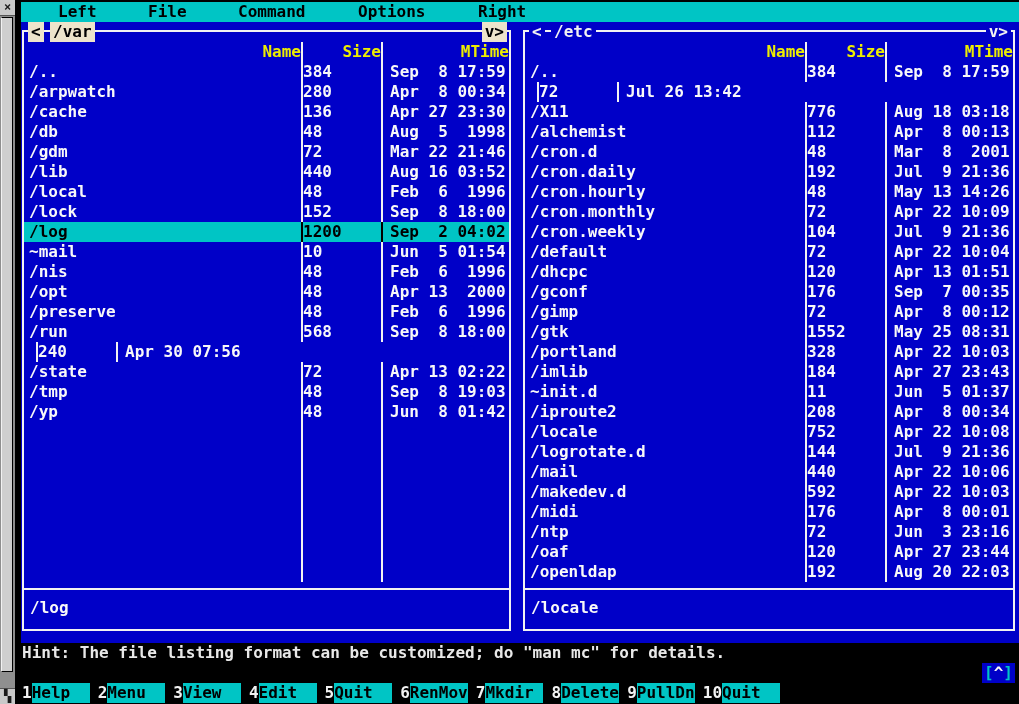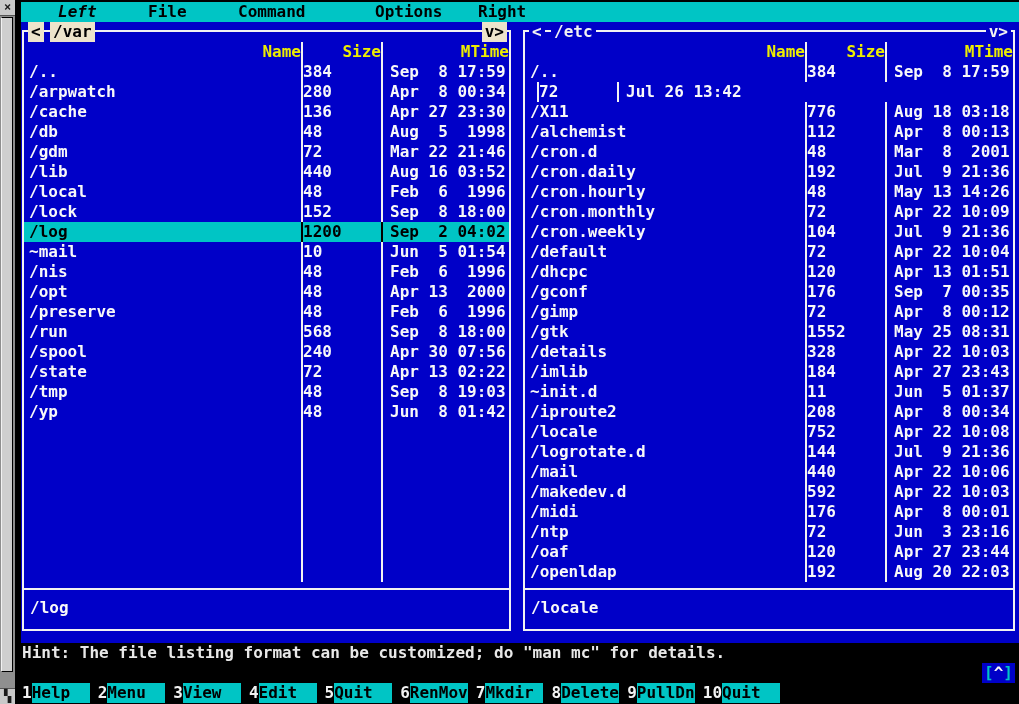--- a/index.html
+++ b/index.html
@@ -59,24 +59,24 @@
 
 <div class="screen">
 
   <div class="xscrollbar">
     <div class="sb-icon top">×</div>
     <div class="sb-thumb"></div>
     <div class="sb-icon bottom">▚</div>
   </div>
 
   <div class="menubar" id="menubar">
-      <span class="menu-item" style="left: 37px; font-style: italic;">Left</span>
+      <span class="menu-item" style="left: 37px;">Left</span>
       <span class="menu-item" style="left: 127px;">File</span>
       <span class="menu-item" style="left: 217px;">Command</span>
-      <span class="menu-item" style="left: 354px; text-align: center;">Options</span>
+      <span class="menu-item" style="left: 337px; text-align: center;">Options</span>
       <span class="menu-item" style="left: 457px;">Right</span>
     </div>
 
   <div class="workarea">
 
     <div class="panel left active" id="panel-0">
       <span class="ptop nav-left">&lt;</span>
       <span class="ptop ptitle">/var</span>
       <span class="ptop nav-right">v&gt;</span>
       <div class="panel-header">
@@ -149,21 +149,20 @@
             <div class="c-name">/preserve</div>
             <div class="c-size">48</div>
             <div class="c-mtime">Feb  6  1996</div>
           </div>
           <div class="file-row">
             <div class="c-name">/run</div>
             <div class="c-size">568</div>
             <div class="c-mtime">Sep  8 18:00</div>
           </div>
           <div class="file-row">
-            <div class="c-name">/spool</div>
             <div class="c-size">240</div>
             <div class="c-mtime">Apr 30 07:56</div>
           </div>
           <div class="file-row">
             <div class="c-name">/state</div>
             <div class="c-size">72</div>
             <div class="c-mtime">Apr 13 02:22</div>
           </div>
           <div class="file-row">
             <div class="c-name">/tmp</div>
@@ -293,21 +292,21 @@
             <div class="c-name">/gimp</div>
             <div class="c-size">72</div>
             <div class="c-mtime">Apr  8 00:12</div>
           </div>
           <div class="file-row">
             <div class="c-name">/gtk</div>
             <div class="c-size">1552</div>
             <div class="c-mtime">May 25 08:31</div>
           </div>
           <div class="file-row">
-            <div class="c-name">/details</div>
+            <div class="c-name">/portland</div>
             <div class="c-size">328</div>
             <div class="c-mtime">Apr 22 10:03</div>
           </div>
           <div class="file-row">
             <div class="c-name">/imlib</div>
             <div class="c-size">184</div>
             <div class="c-mtime">Apr 27 23:43</div>
           </div>
           <div class="file-row">
             <div class="c-name">~init.d</div>

